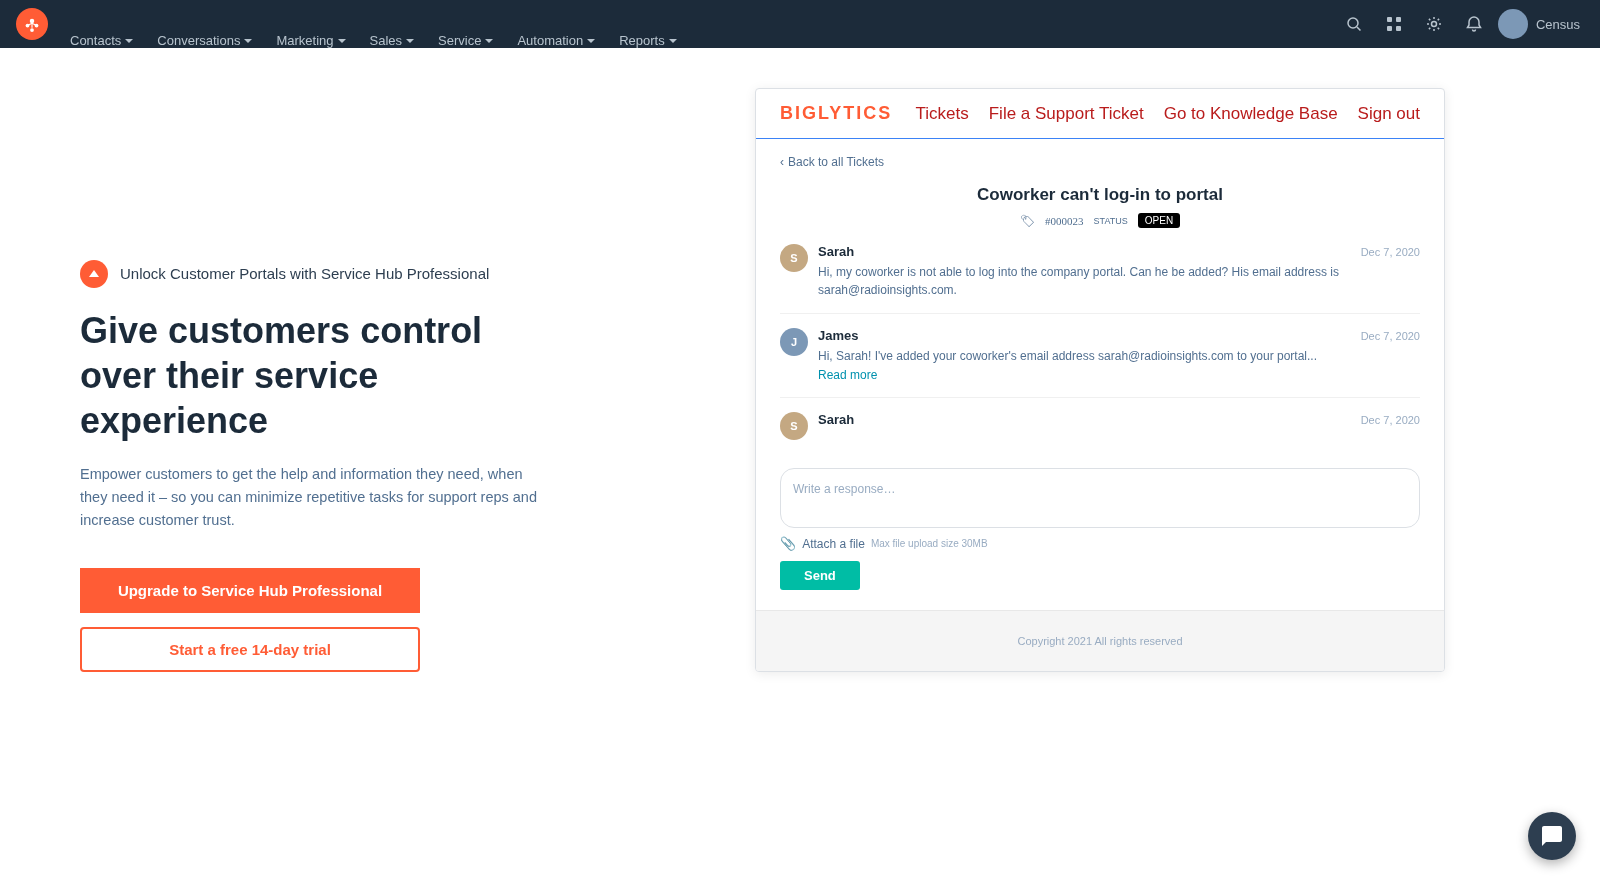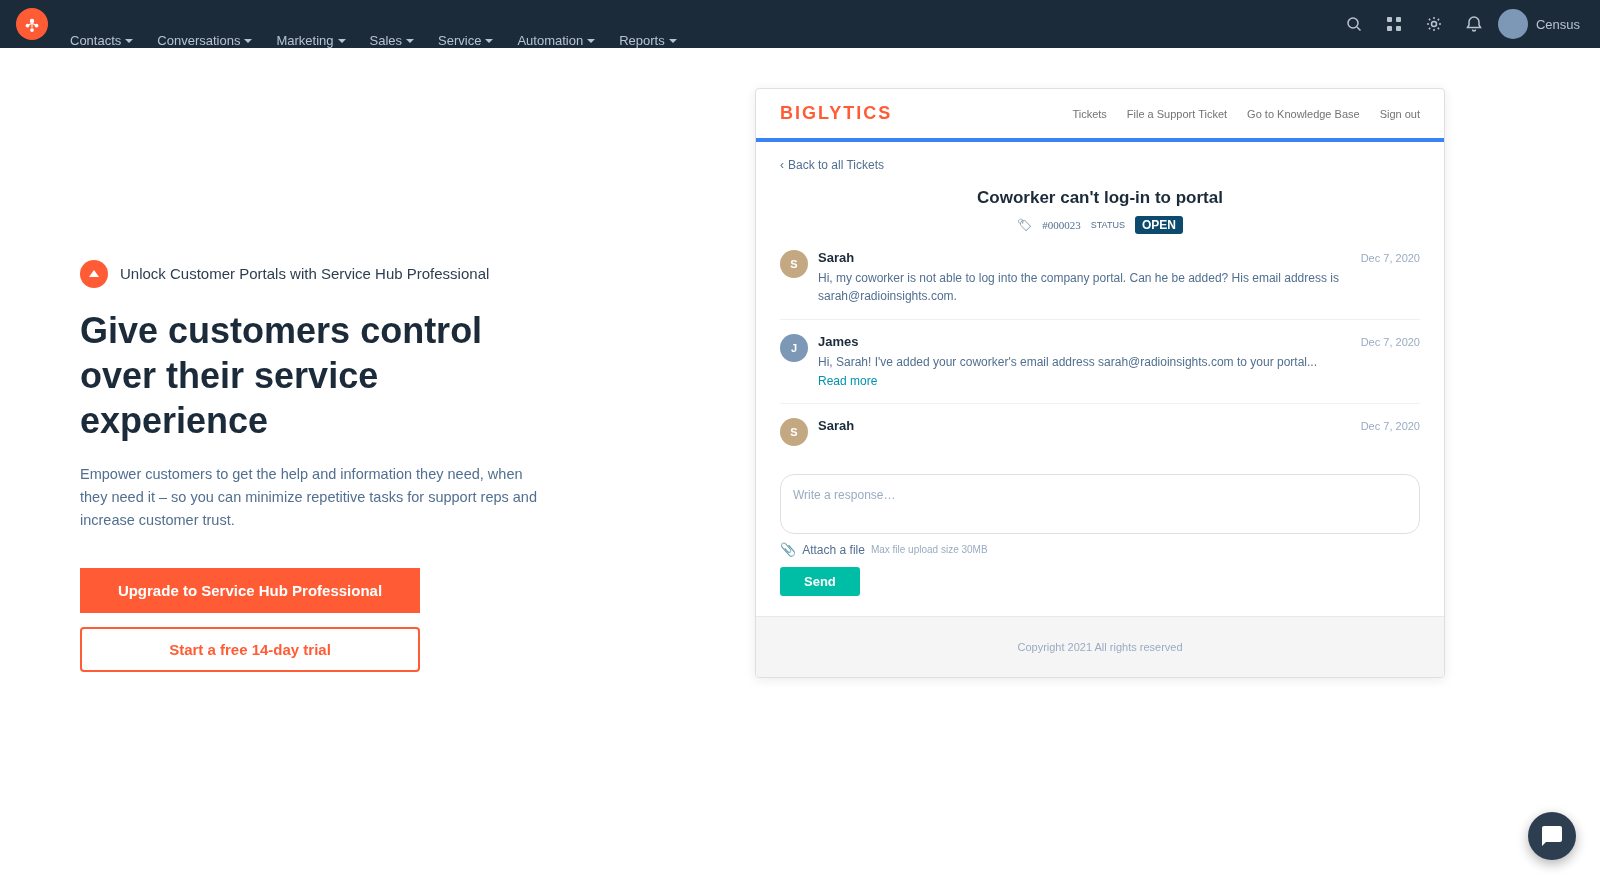--- a/index.html
+++ b/index.html
@@ -154,33 +154,33 @@
       box-shadow: 0 2px 12px rgba(0,0,0,0.08);
       overflow: hidden;
     }
 
     
     .portal-header {
       display: flex;
       align-items: center;
       justify-content: space-between;
       padding: 14px 24px;
-      border-bottom: 4px solid #3b82f6;
+      border-bottom: 1px solid #3b82f6;
     }
     .portal-brand {
       font-size: 18px;
       font-weight: 700;
       letter-spacing: 2px;
       color: #1c2b3a;
     }
     .portal-brand span { color: #ff5c35; }
     .portal-nav { display: flex; gap: 20px; }
     .portal-nav a {
-      font-size: 11px;
-      color: #737373;
+      font-size: 17px;
+      color: #b91c1c;
       text-decoration: none;
       cursor: pointer;
     }
 
     
     .portal-body { padding: 16px 24px 20px; }
     .back-link {
       font-size: 12px;
       color: #516f90;
       display: flex; align-items: center; gap: 4px;
@@ -196,24 +196,24 @@
       font-weight: 600;
       color: #1c2b3a;
     }
     .ticket-meta {
       display: flex; align-items: center; justify-content: center;
       gap: 10px; margin-bottom: 16px;
     }
     .ticket-id { font-size: 11px; color: #516f90; font-family: Liberation Serif, serif; }
     .status-label { font-size: 9px; color: #516f90; text-transform: uppercase; }
     .status-badge {
-      background: #0c4a6e;
+      background: #000000;
       color: #fff;
-      font-size: 12px;
-      font-weight: 700;
+      font-size: 10px;
+      font-weight: 400;
       padding: 2px 7px;
       border-radius: 3px;
       text-transform: uppercase;
     }
 
     
     .message {
       display: flex;
       gap: 10px;
       margin-bottom: 14px;

